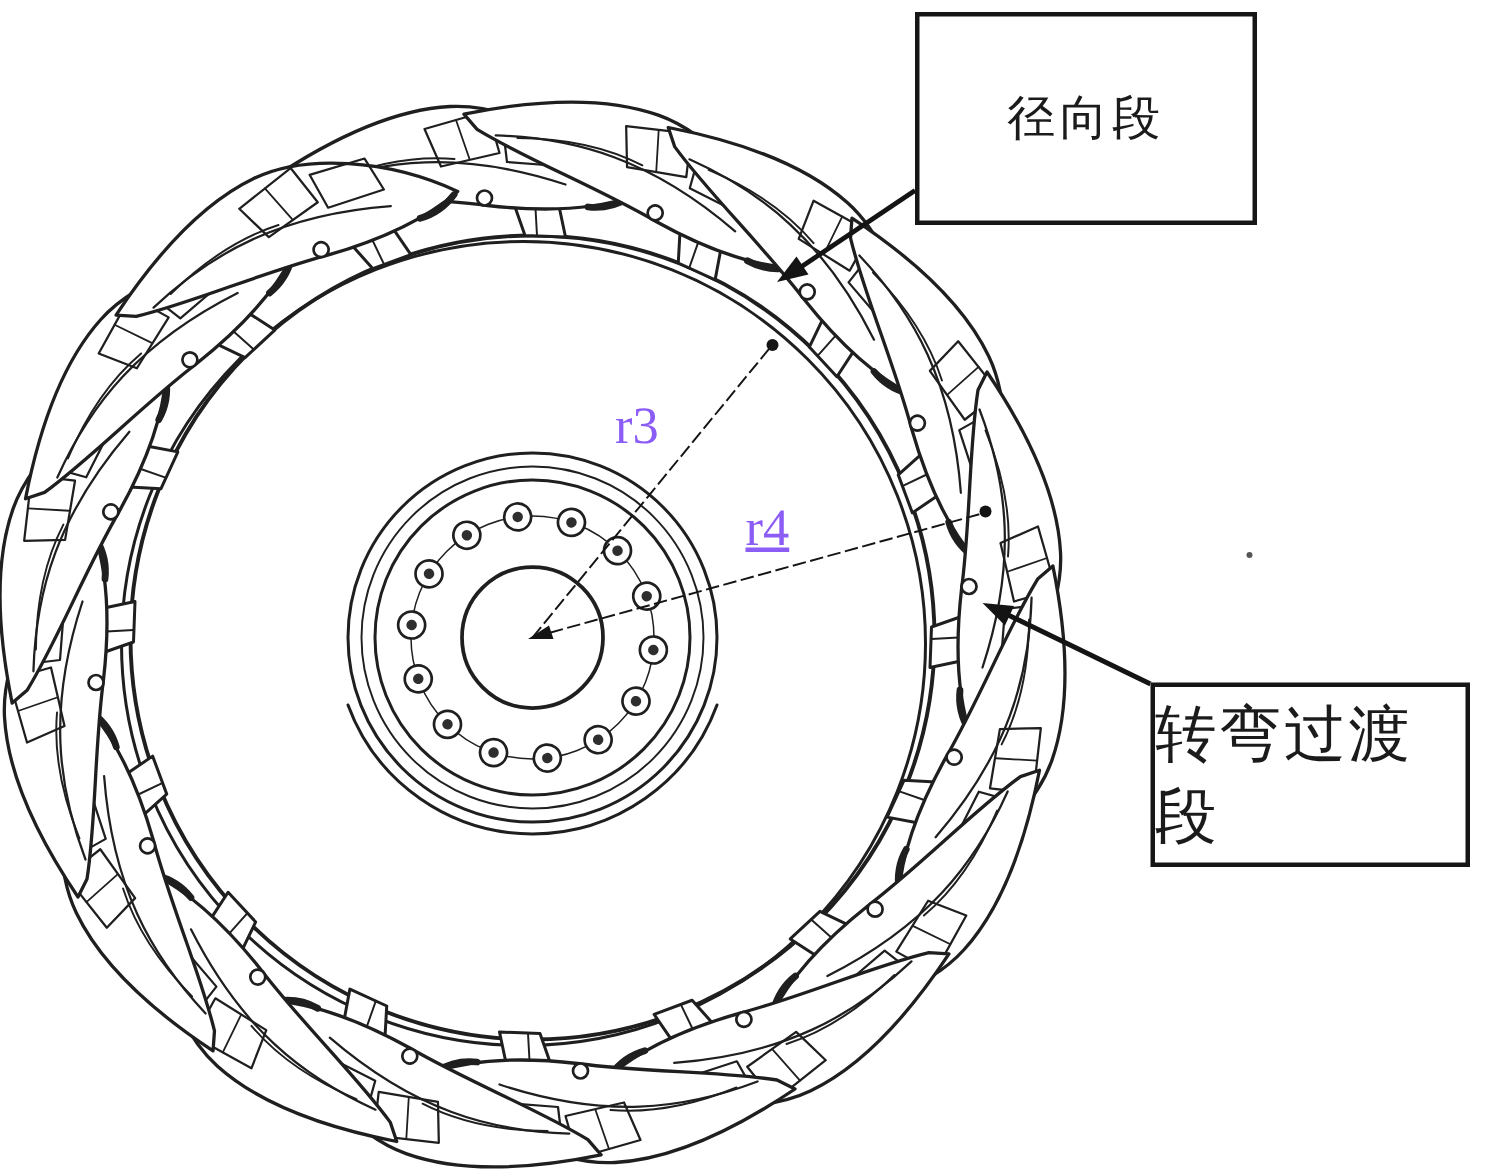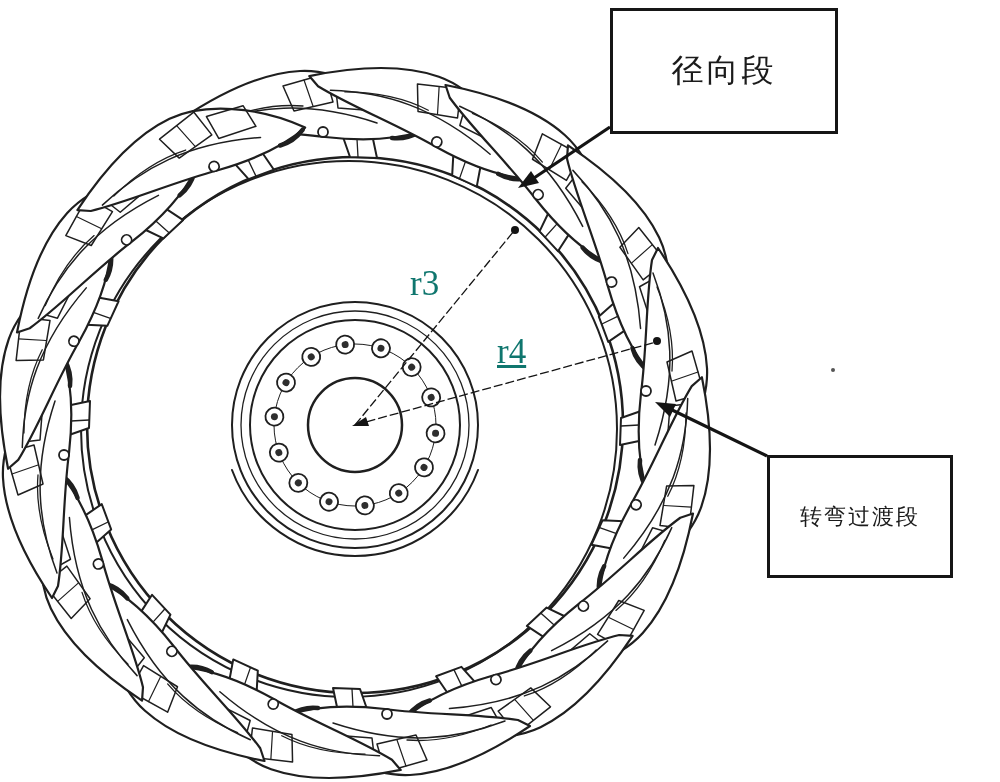--- a/index.html
+++ b/index.html
@@ -21,21 +21,21 @@
     background: #ffffff;
     color: #1b1b1b;
     font-size: 32px;
     letter-spacing: 3px;
     box-sizing: border-box;
   }
   .r-label {
     position: absolute;
     font-family: "Liberation Serif", serif;
     font-size: 35px;
-    color: #0f766e;
+    color: #8b5cf6;
     line-height: 1;
   }
 </style>
 </head>
 <body>
 
 <div class="canvas">
 
   <svg class="drawing" width="1000" height="782" viewBox="0 0 1000 782">
     <defs>
@@ -122,25 +122,25 @@
       <polygon points="518,188 539,183 531,171" fill="#141414" stroke="none"></polygon>
 
       <line x1="767" y1="456" x2="668" y2="408" stroke-width="3.2"></line>
       <polygon points="655,402 676,404 670,417" fill="#141414" stroke="none"></polygon>
 
       <path d="M 805,41 L 812,36" stroke-width="2"></path>
       <circle cx="833" cy="370" r="2" fill="#555555" stroke="none"></circle>
     </g>
   </svg>
 
-  <div class="callout-box" style="left:610px; top:8px; width:228px; height:126px;">
+  <div class="callout-box" style="left:610px; top:8px; width:228px; height:142px;">
     <span>径向段</span>
   </div>
 
-  <div class="callout-box" style="left:767px; top:455px; width:186px; height:123px; font-size:22px; letter-spacing:2px;">
+  <div class="callout-box" style="left:767px; top:455px; width:213px; height:123px; font-size:41px; letter-spacing:2px;">
     <span>转弯过渡段</span>
   </div>
 
   <span class="r-label" style="left:410px; top:266px;">r3</span>
 
   <span class="r-label" style="left:497px; top:334px;text-decoration:underline;">r4</span>
 
 </div>
 
 </body></html>

